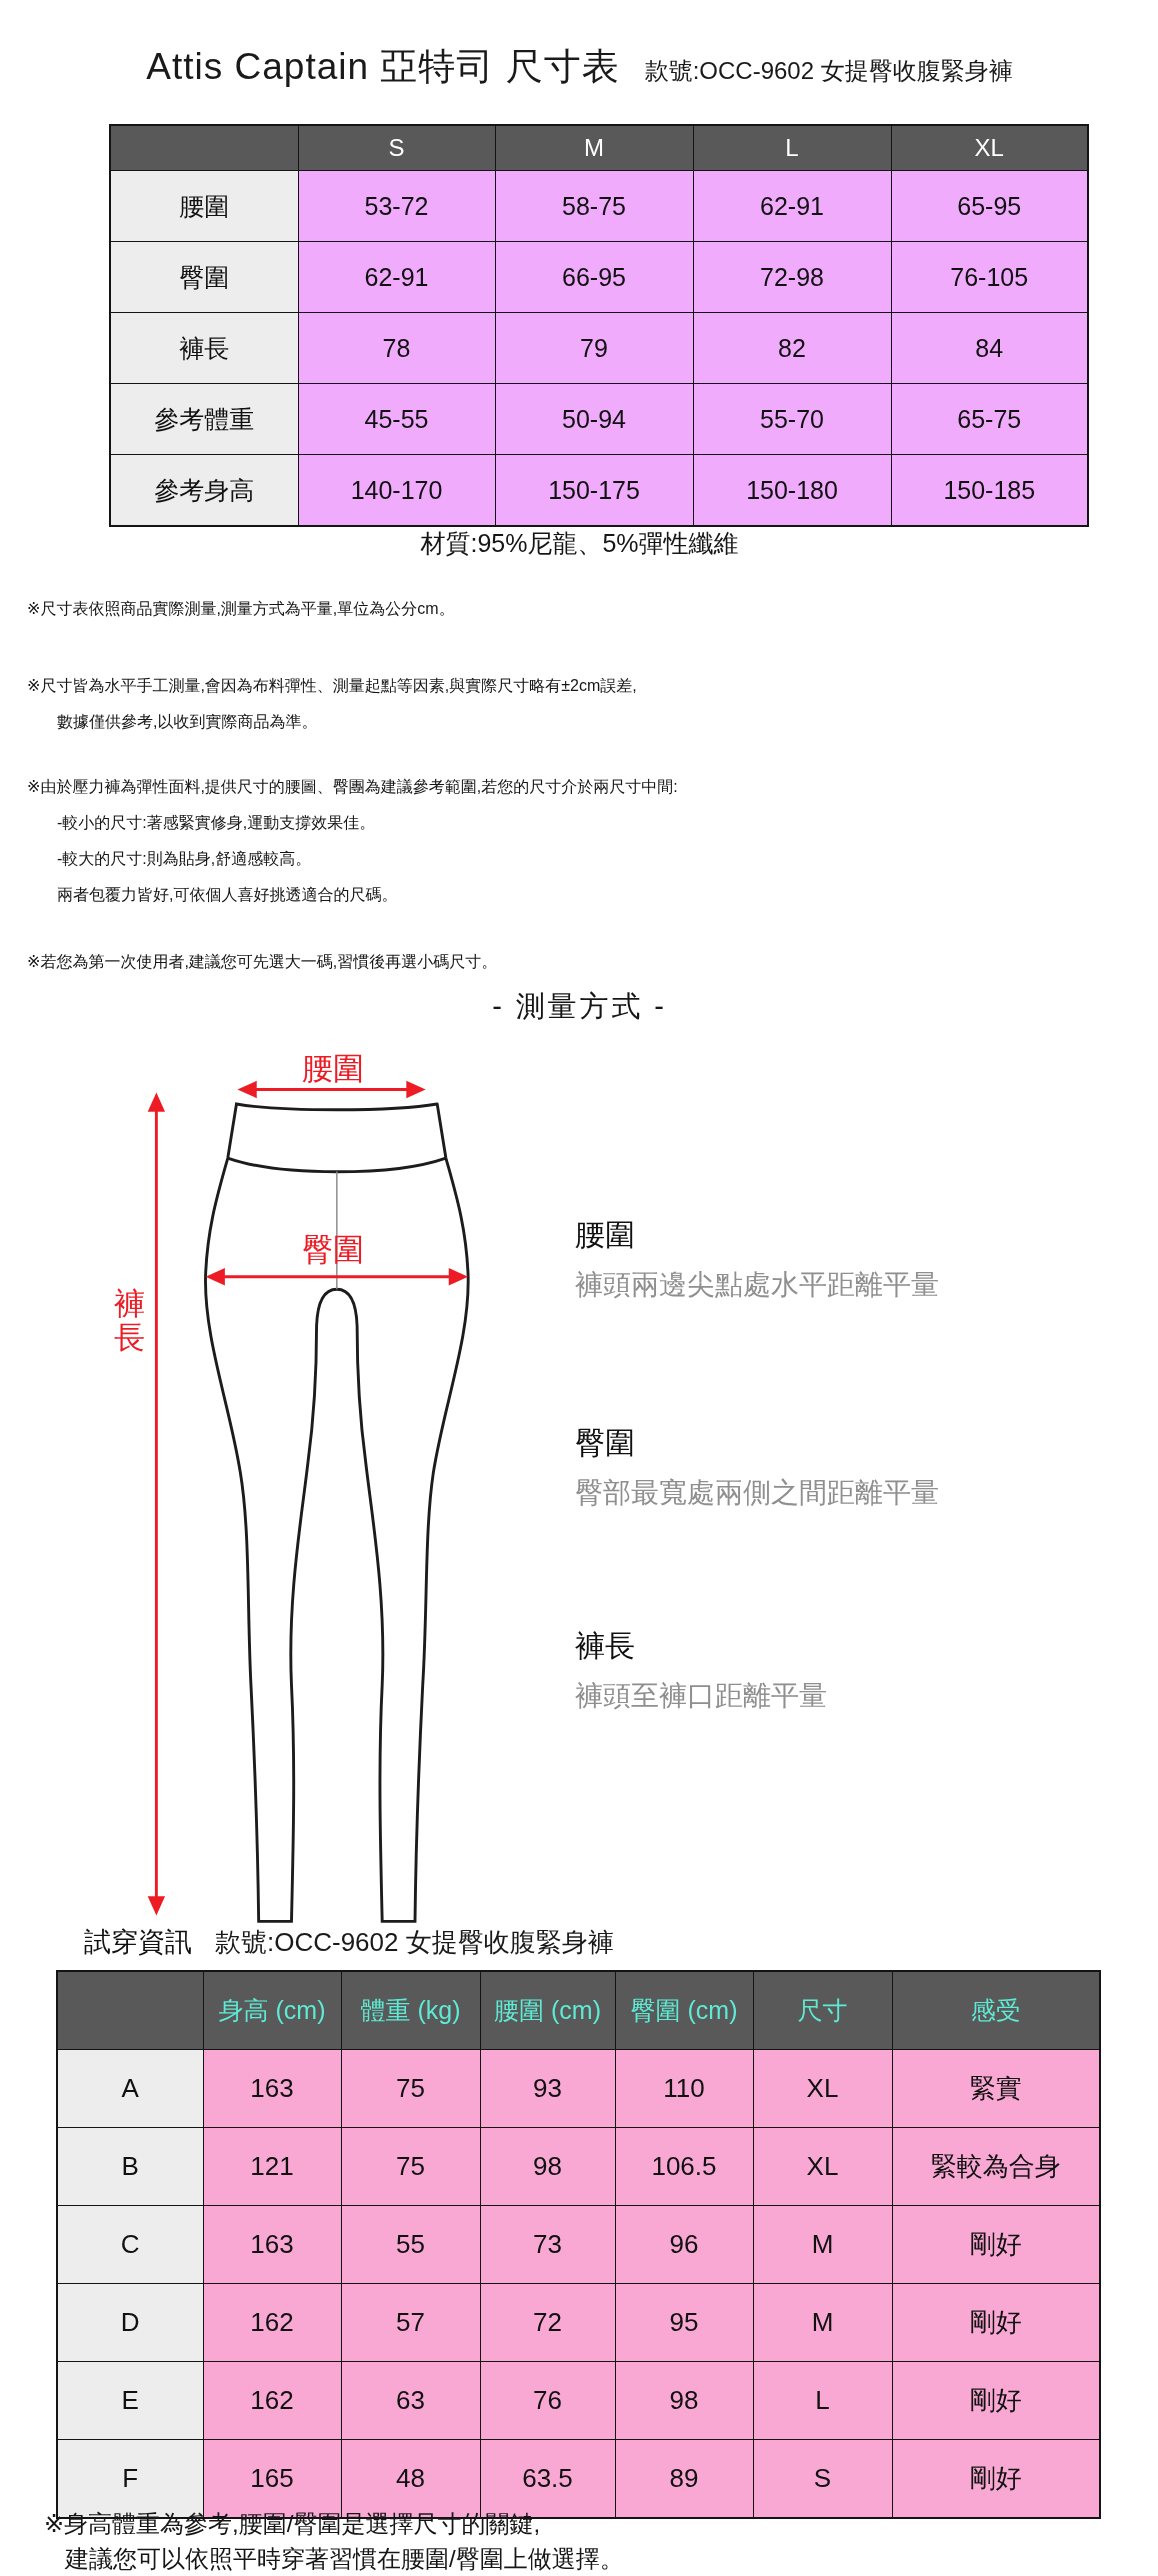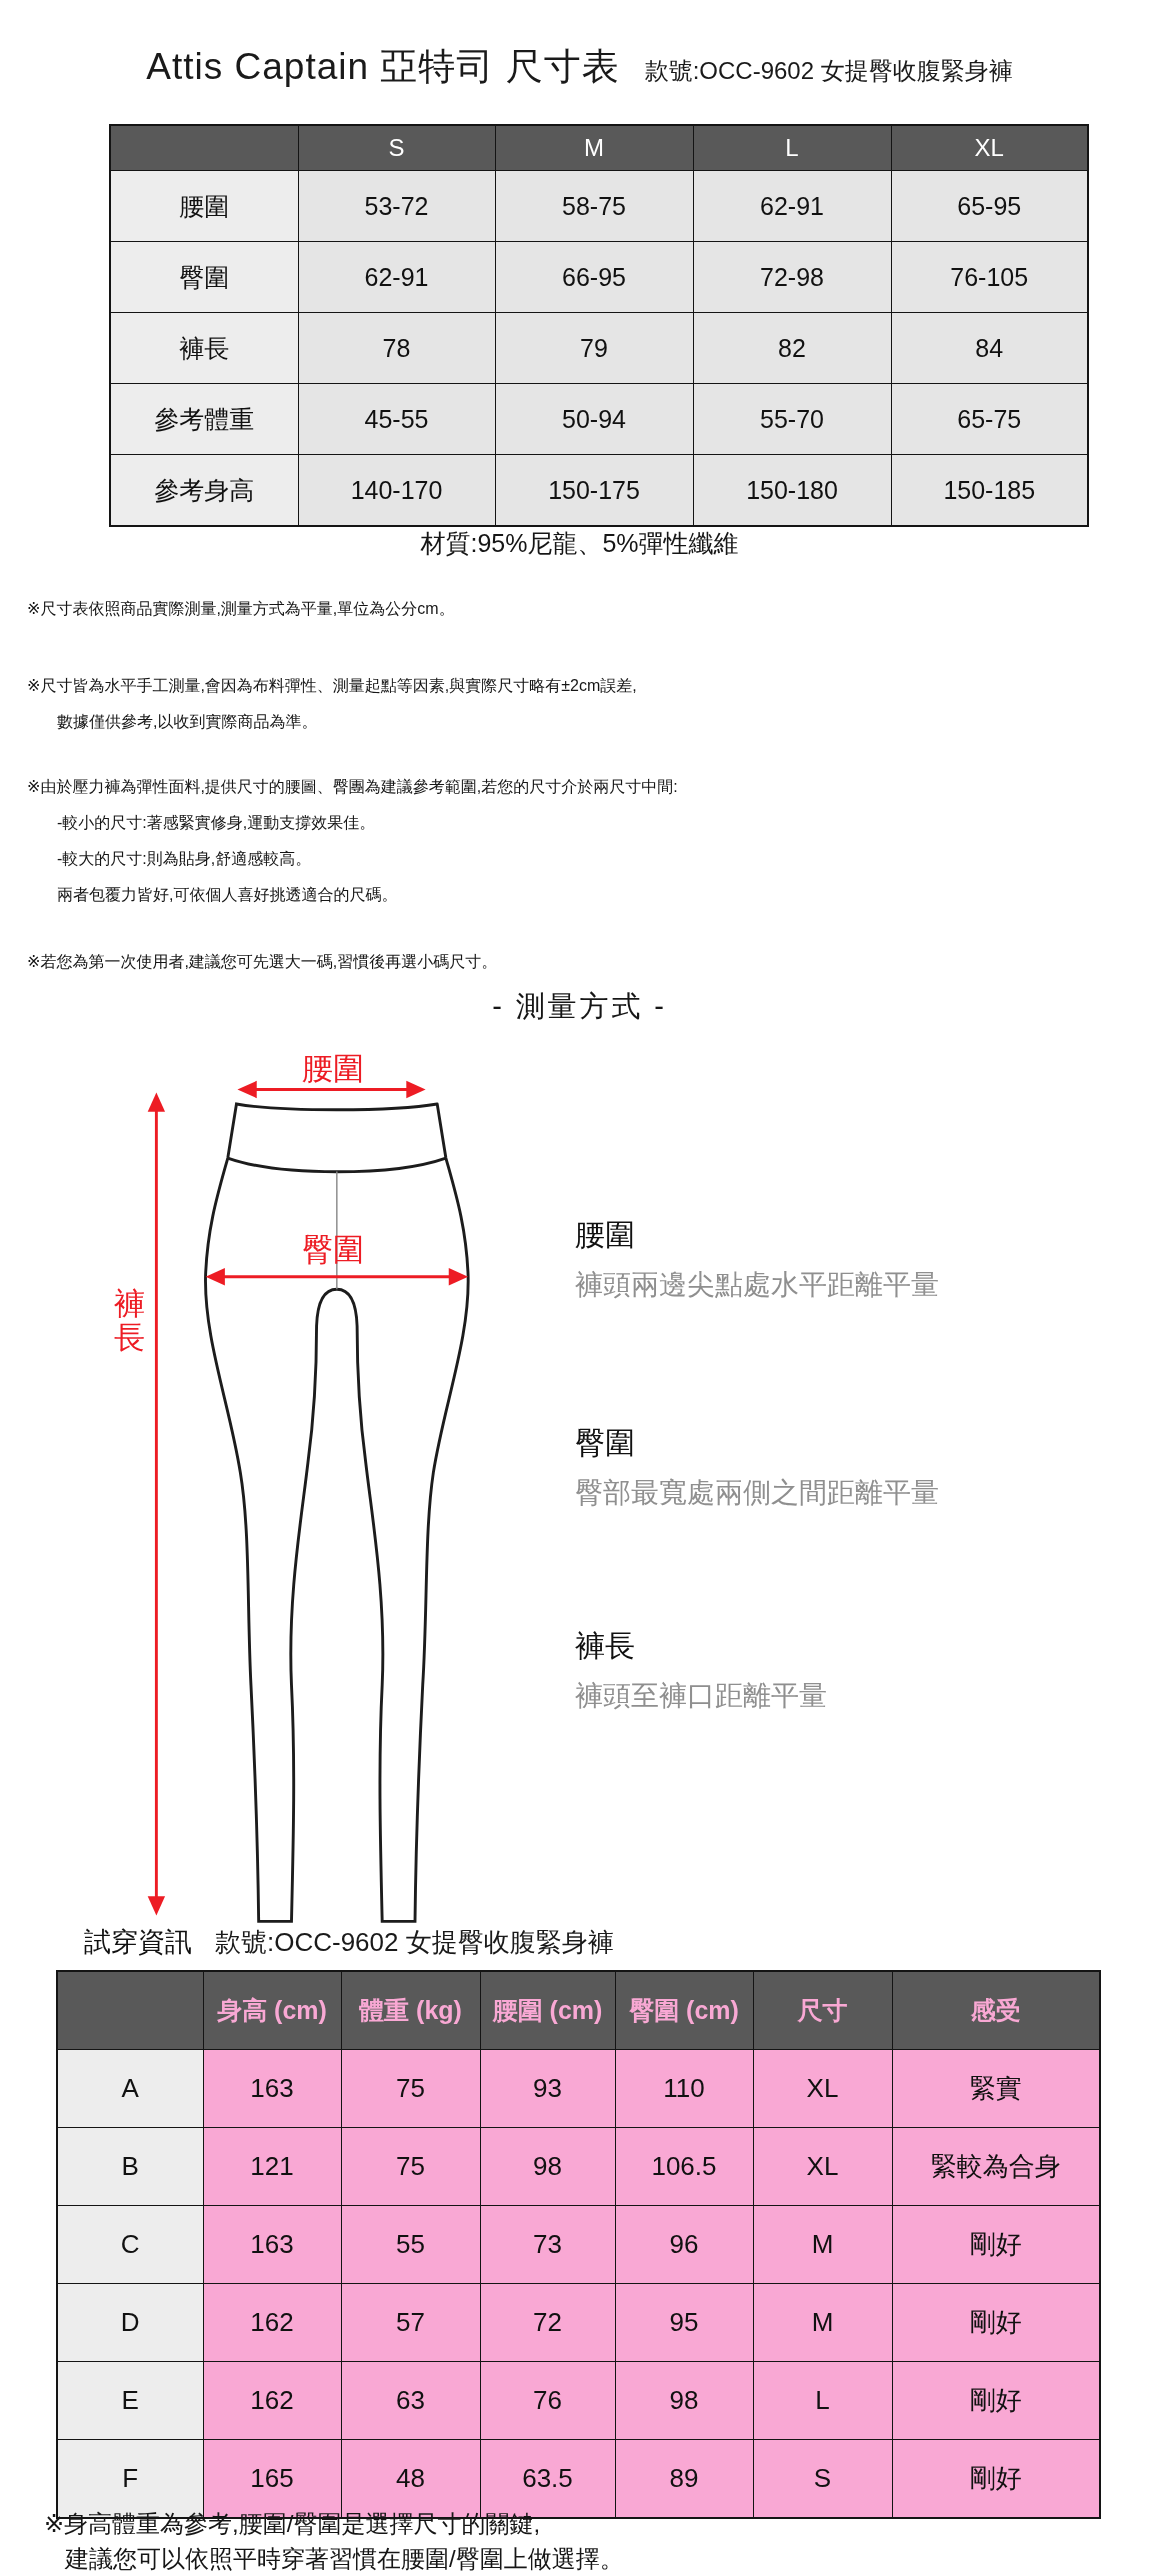--- a/index.html
+++ b/index.html
@@ -9,21 +9,21 @@
   }
   
   .titlebar{position:absolute;left:0;top:42px;width:100%;text-align:center;white-space:nowrap;}
   .title{font-size:37px;letter-spacing:1px;color:#1a1a1a;}
   .subtitle{font-size:24px;margin-left:25px;color:#1a1a1a;}
   
   table.sizes{position:absolute;left:109px;top:124px;width:978px;border-collapse:collapse;
     table-layout:fixed;border:2.9px solid #141414;}
   table.sizes th,table.sizes td{border:1.9px solid #141414;text-align:center;vertical-align:middle;font-weight:400;}
   table.sizes th{height:42px;background:#595959;color:#fff;font-size:24px;}
-  table.sizes td{height:68px;font-size:25px;background:#e5e5e5;}
+  table.sizes td{height:68px;font-size:25px;background:#f0abfc;}
   table.sizes td.rl{background:#ededed;}
   
   .material{position:absolute;left:0;top:527px;width:100%;text-align:center;font-size:25px;color:#161616;}
   .notes{position:absolute;left:27px;top:591px;width:1110px;font-size:16px;line-height:36px;color:#161616;}
   .notes p{margin:0;}
   .notes .g1{margin-bottom:41px;}
   .notes .g2{margin-bottom:29px;}
   .notes .g3{margin-bottom:31px;}
   .ind{padding-left:30px;}
   
@@ -38,21 +38,21 @@
   #md1{top:1215px;} #md2{top:1423px;} #md3{top:1626px;}
   .mterm{font-size:30px;color:#111;font-weight:500;}
   .mdef{margin-top:9.7px;font-size:28px;color:#8f8f8f;}
   
   .fitline{position:absolute;left:84px;top:1924px;white-space:nowrap;}
   .fit-title{font-size:27px;color:#111;margin-right:23px;font-weight:500;}
   .fit-model{font-size:26px;color:#1a1a1a;}
   table.fit{position:absolute;left:56px;top:1970px;width:1043px;border-collapse:collapse;
     table-layout:fixed;border:2.9px solid #141414;}
   table.fit th,table.fit td{border:1.9px solid #141414;text-align:center;vertical-align:middle;}
-  table.fit th{height:75px;background:#595959;color:#f9a8d4;font-size:25px;font-weight:700;}
+  table.fit th{height:75px;background:#595959;color:#5eead4;font-size:25px;font-weight:400;}
   table.fit td{height:75px;font-size:26px;background:#f9a8d4;}
   table.fit td.rl{background:#ededed;}
   .footnote{position:absolute;left:44px;top:2506px;font-size:24px;line-height:35px;color:#161616;}
   .footnote p{margin:0;}
   .footnote .l2{padding-left:21px;}
 </style>
 </head>
 <body>
 
 <div id="page">

